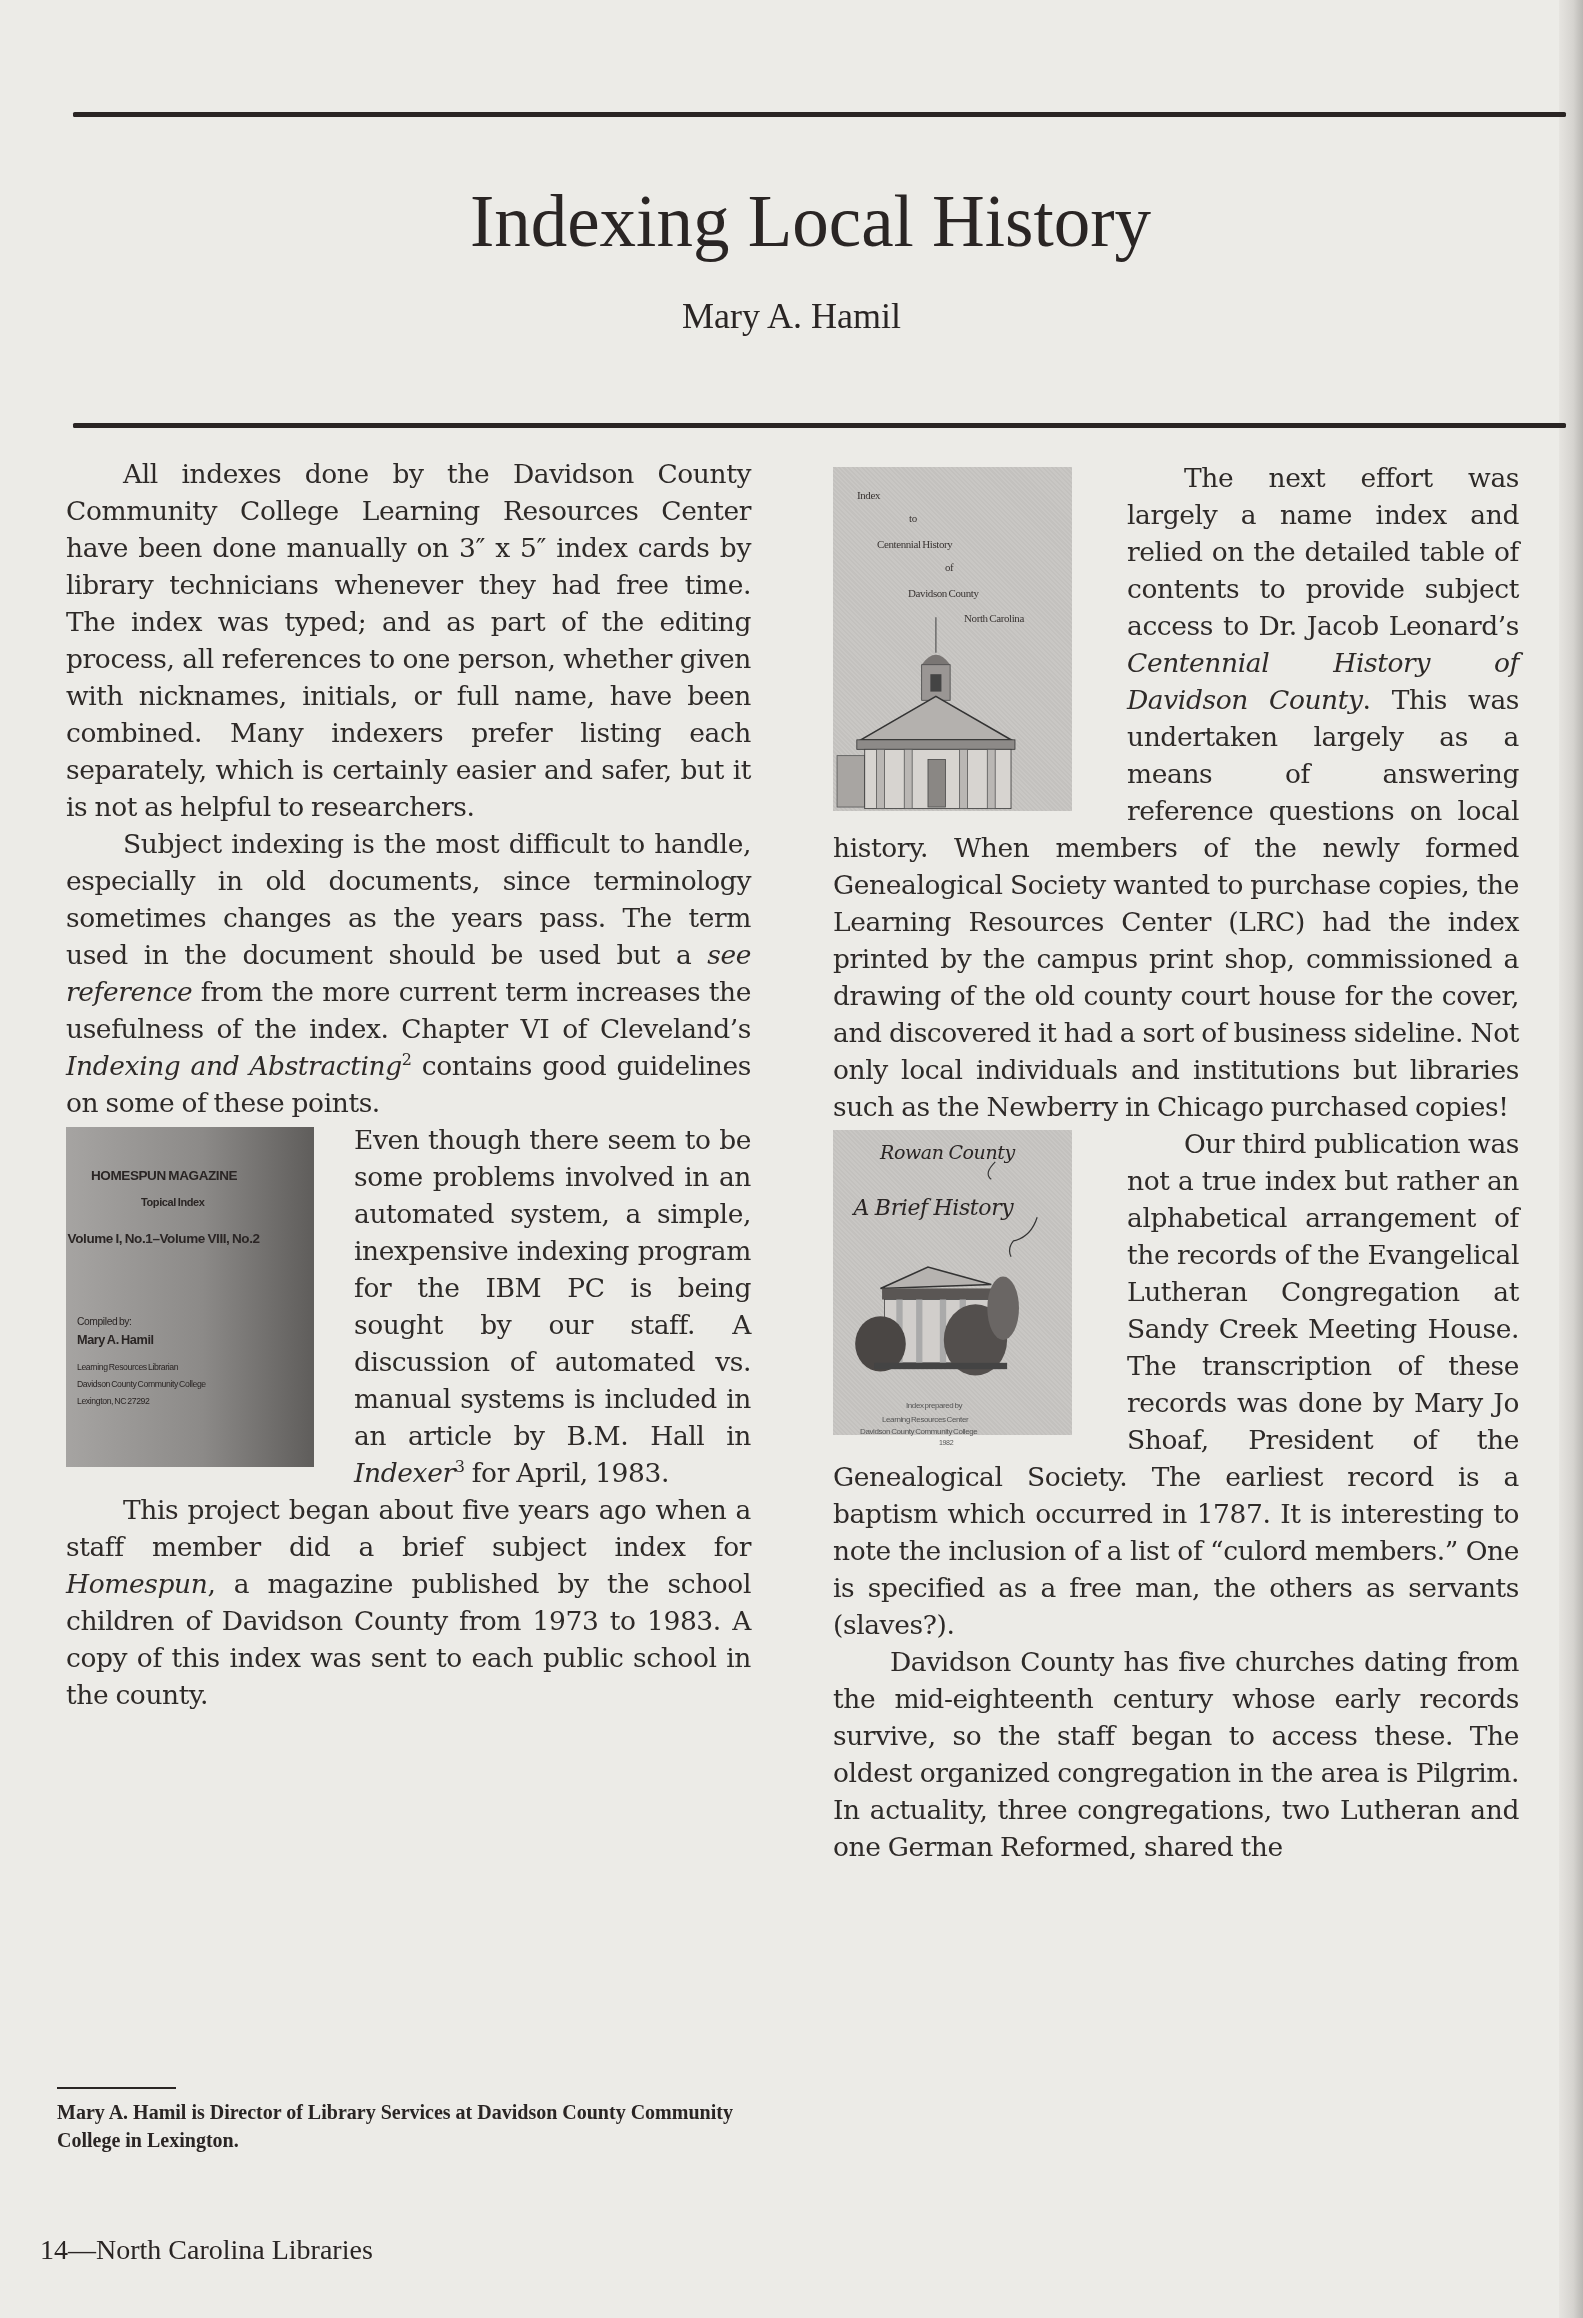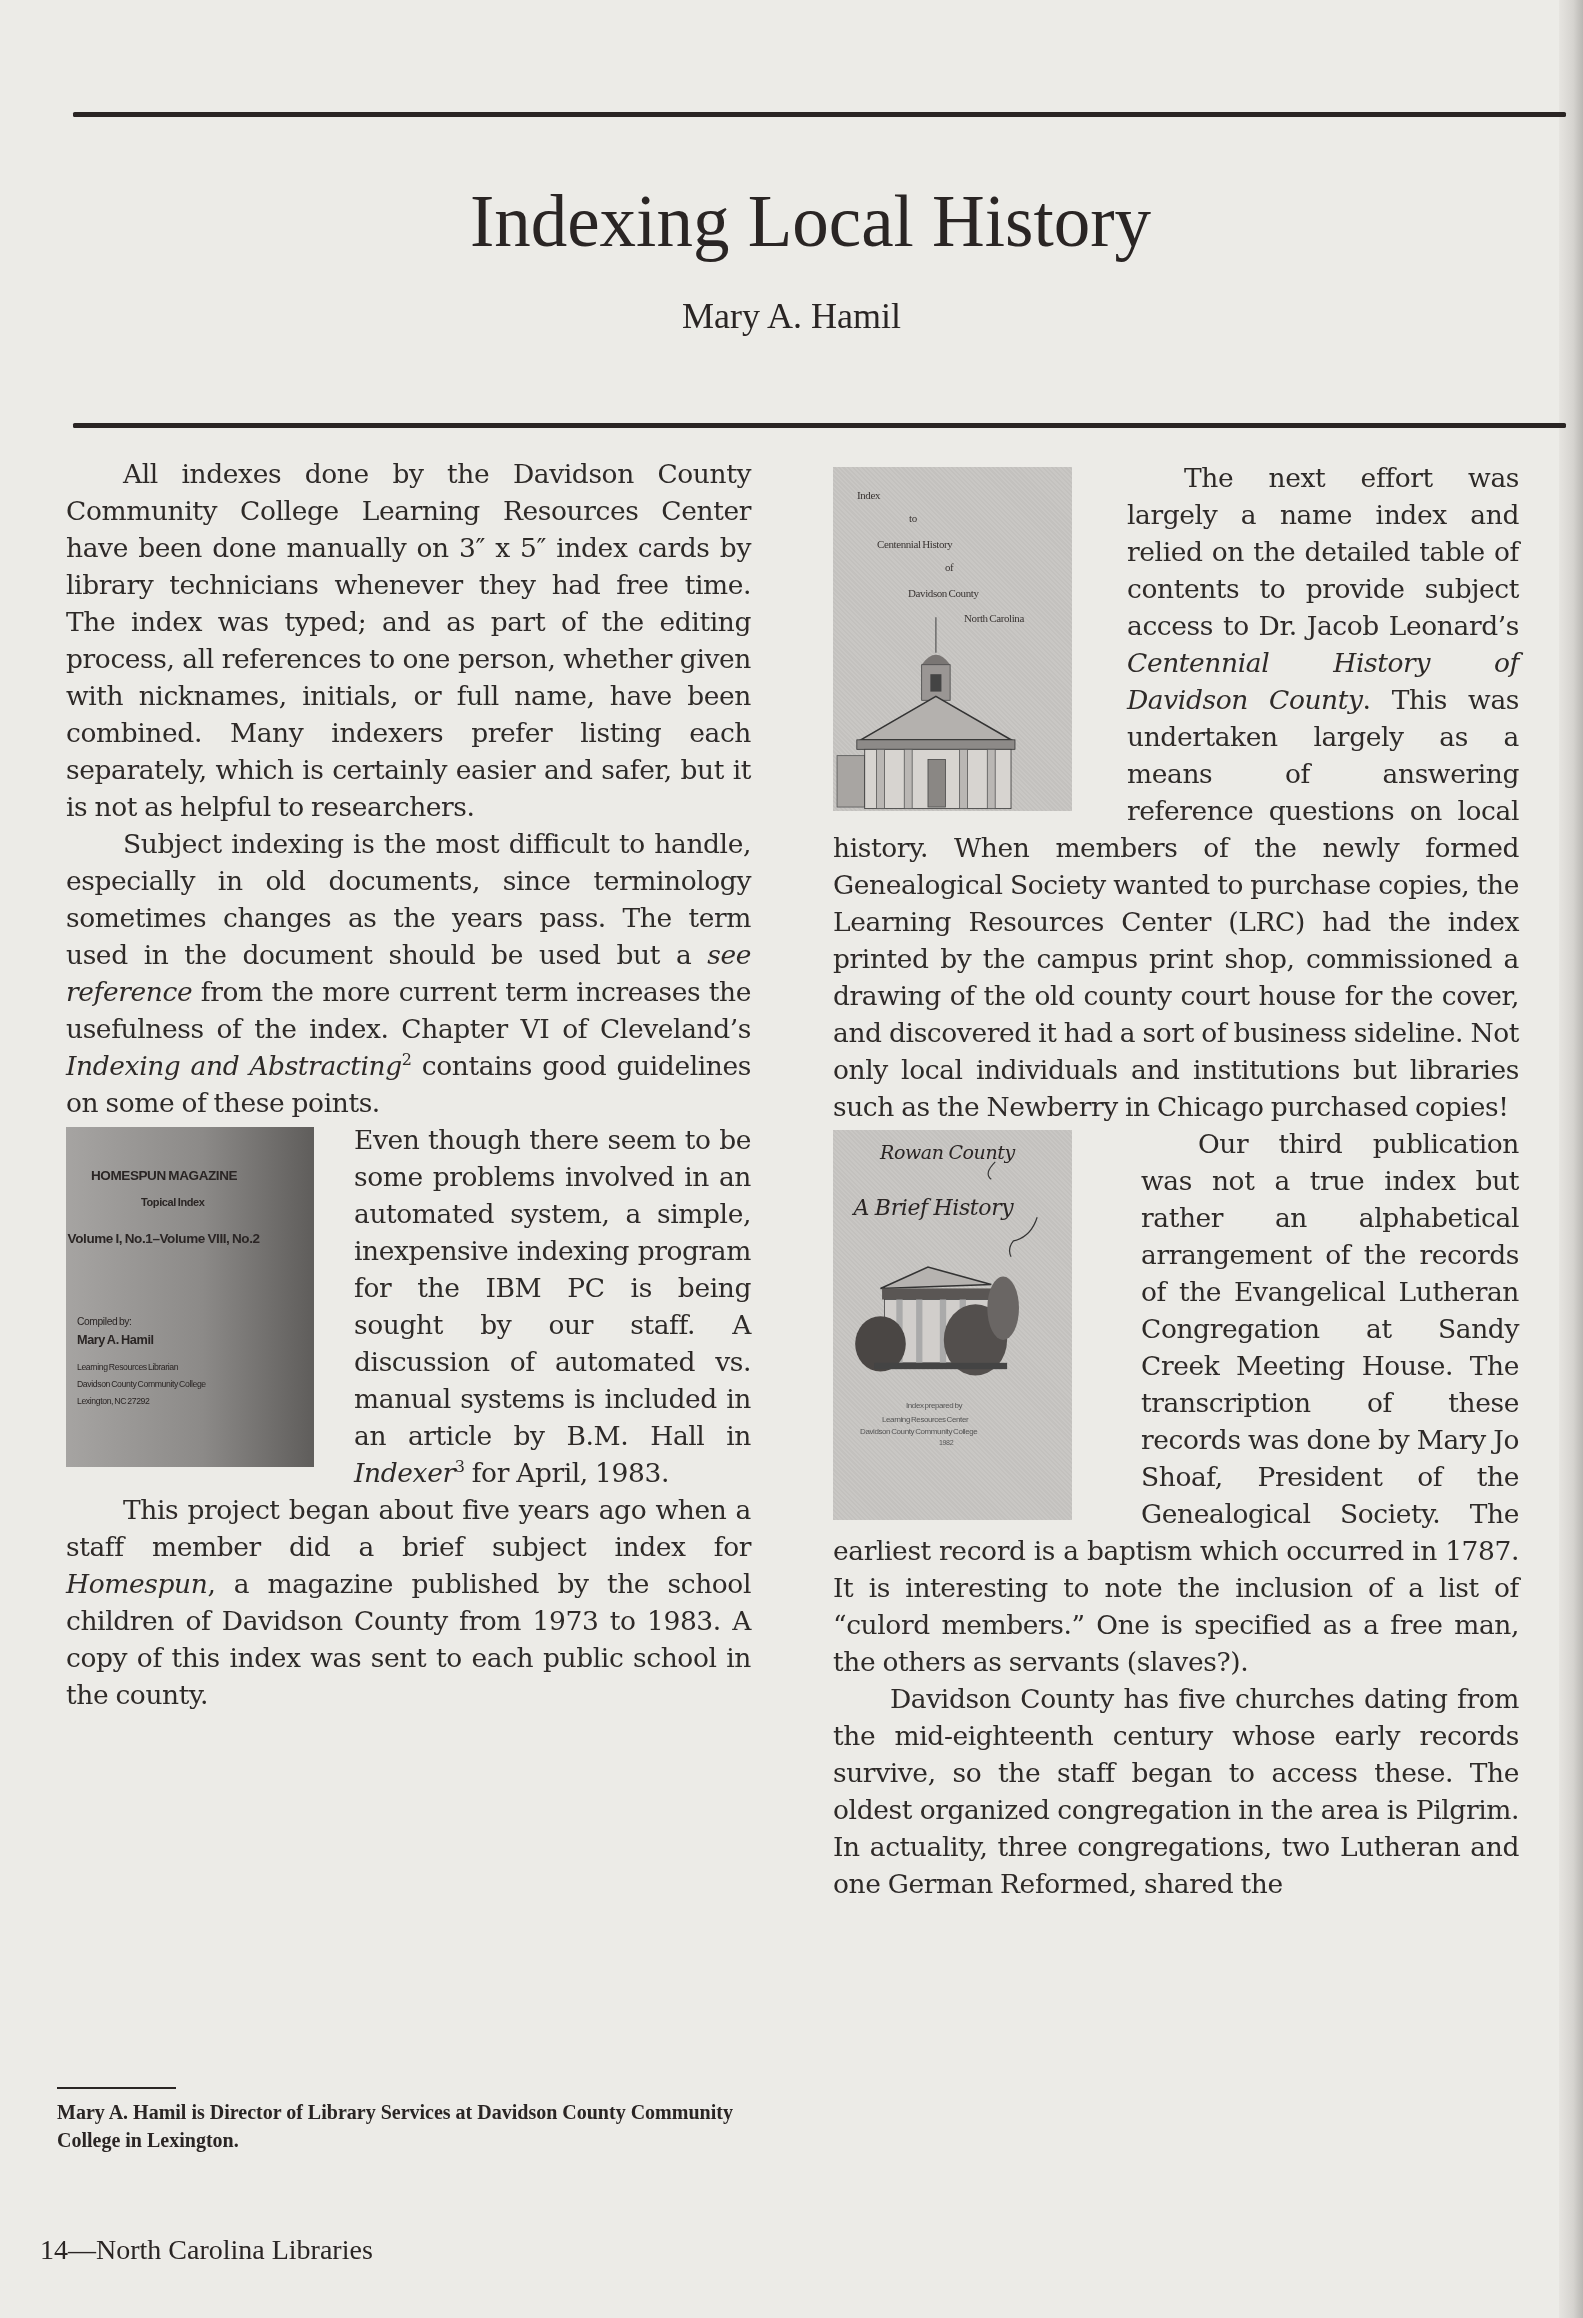--- a/index.html
+++ b/index.html
@@ -43,21 +43,21 @@
   .figure {
     position: relative; background: #c9c7c4;
     background-image: repeating-linear-gradient(45deg, rgba(0,0,0,0.03) 0 1.6px, transparent 1.6px 3.2px);
   }
   .fig-left { float: left; margin: 6.3px 40px 8px 0; }
   .fig-homespun {
     width: 236px; height: 340px; margin-left: 0;
     background: linear-gradient(to right, #a6a4a2 0%, #8c8a88 55%, #5f5d5b 100%);
   }
   .fig-centennial { width: 239px; height: 344px; margin-right: 55px; }
-  .fig-rowan { width: 239px; height: 390px; margin-right: 69px; margin-top: 4.7px; }
+  .fig-rowan { width: 239px; height: 305px; margin-right: 55px; margin-top: 4.7px; }
 
   .figtxt { position: absolute; font-family: "Liberation Sans", sans-serif; color: #2a2524; white-space: nowrap; }
   .figser { position: absolute; font-family: "Liberation Serif", serif; color: #3a3533; white-space: nowrap; font-size: 11px; }
   .figscript { position: absolute; font-family: "DejaVu Serif", serif; font-style: italic; color: #2a2524; white-space: nowrap; }
 
   .footnote-rule { position: absolute; left: 57px; top: 2087px; width: 119px; height: 2.4px; background: #2a2524; }
   .footnote {
     position: absolute; left: 57px; top: 2098px; width: 712px;
     font-family: "Liberation Serif", serif; font-weight: bold;
     font-size: 20px; line-height: 28px; color: #2a2524;

